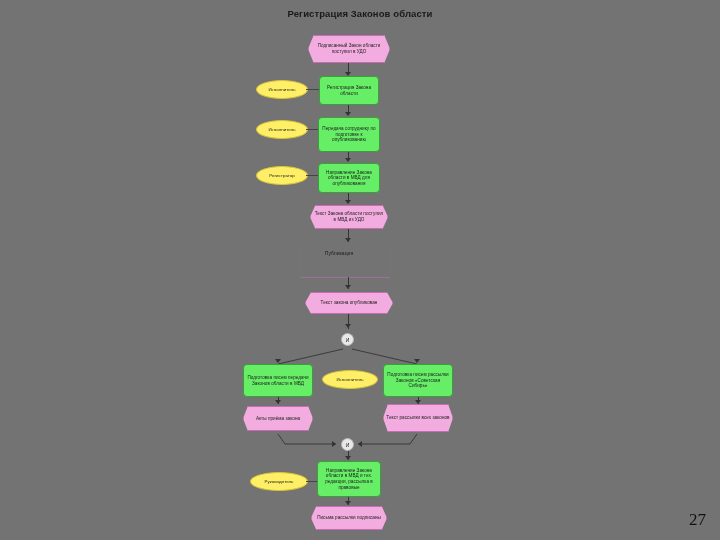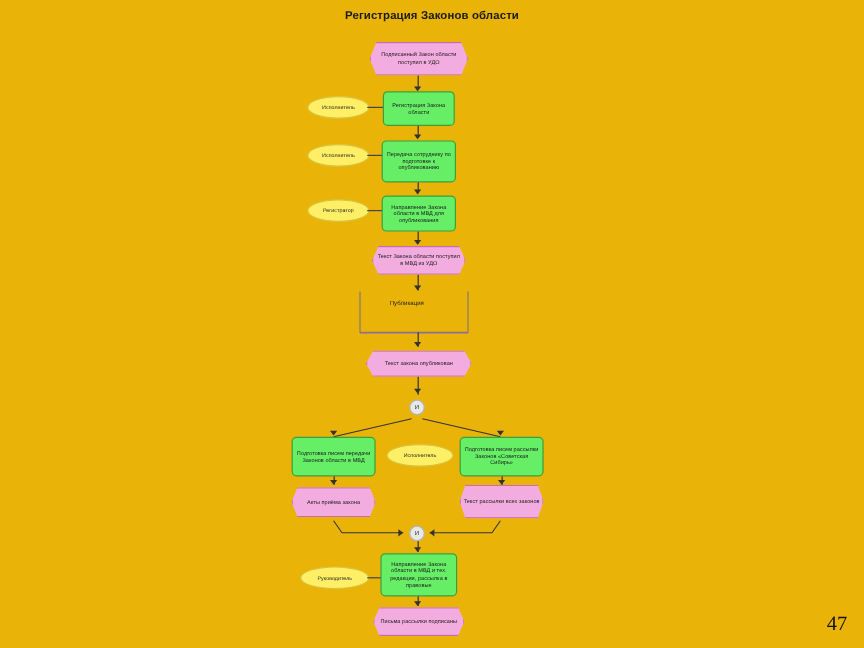--- a/index.html
+++ b/index.html
@@ -5,21 +5,21 @@
   html, body {
     margin: 0; padding: 0;
     width: 720px; height: 540px;
     background: #ffffff;
     font-family: "Liberation Sans", sans-serif;
     overflow: hidden;
   }
   #slide {
     position: relative;
     width: 720px; height: 540px;
-    background: #eab308;
+    background: #737373;
   }
   
   #diagram {
     position: absolute;
     left: 0; top: 0;
     width: 720px; height: 540px;
   }
   
   .slide-title {
     position: absolute;
@@ -229,15 +229,15 @@
     <div class="role-link" style="left:306px; top:481px; width:12px;"></div>
 
     <div class="node proc" style="left:317px; top:461px; width:64px; height:36px;">Направление Закона области в МВД и тех. редакции, рассылка в правовые</div>
     <div class="vline" style="left:348px; top:497px; height:8px;"></div>
     <div class="arrow-down" style="left:345px; top:501px;"></div>
 
     <div class="node state" style="left:311px; top:506px; width:76px; height:24px;">Письма рассылки подписаны</div>
 
   </div>
 
-  <div class="page-number">47</div>
+  <div class="page-number">27</div>
 
 </div>
 
 </body></html>

